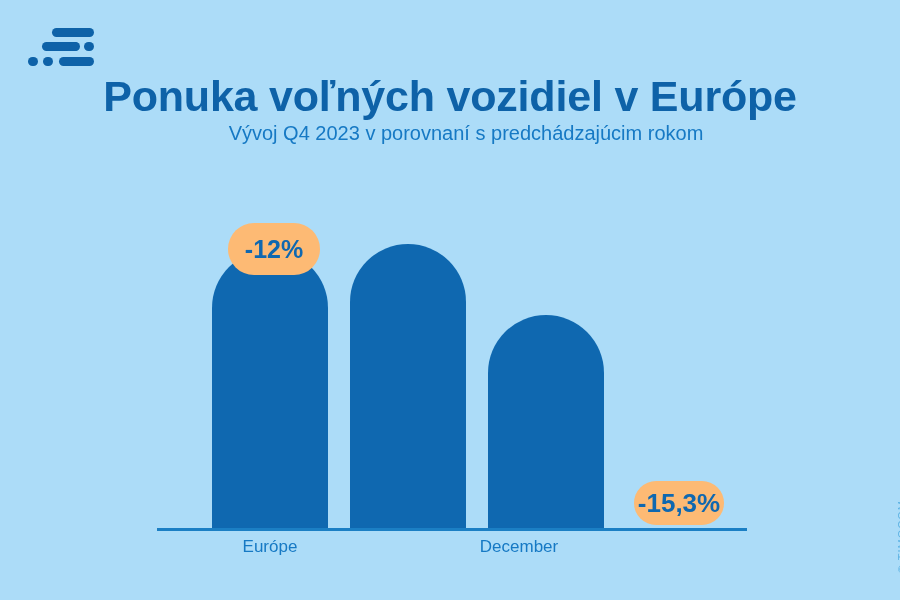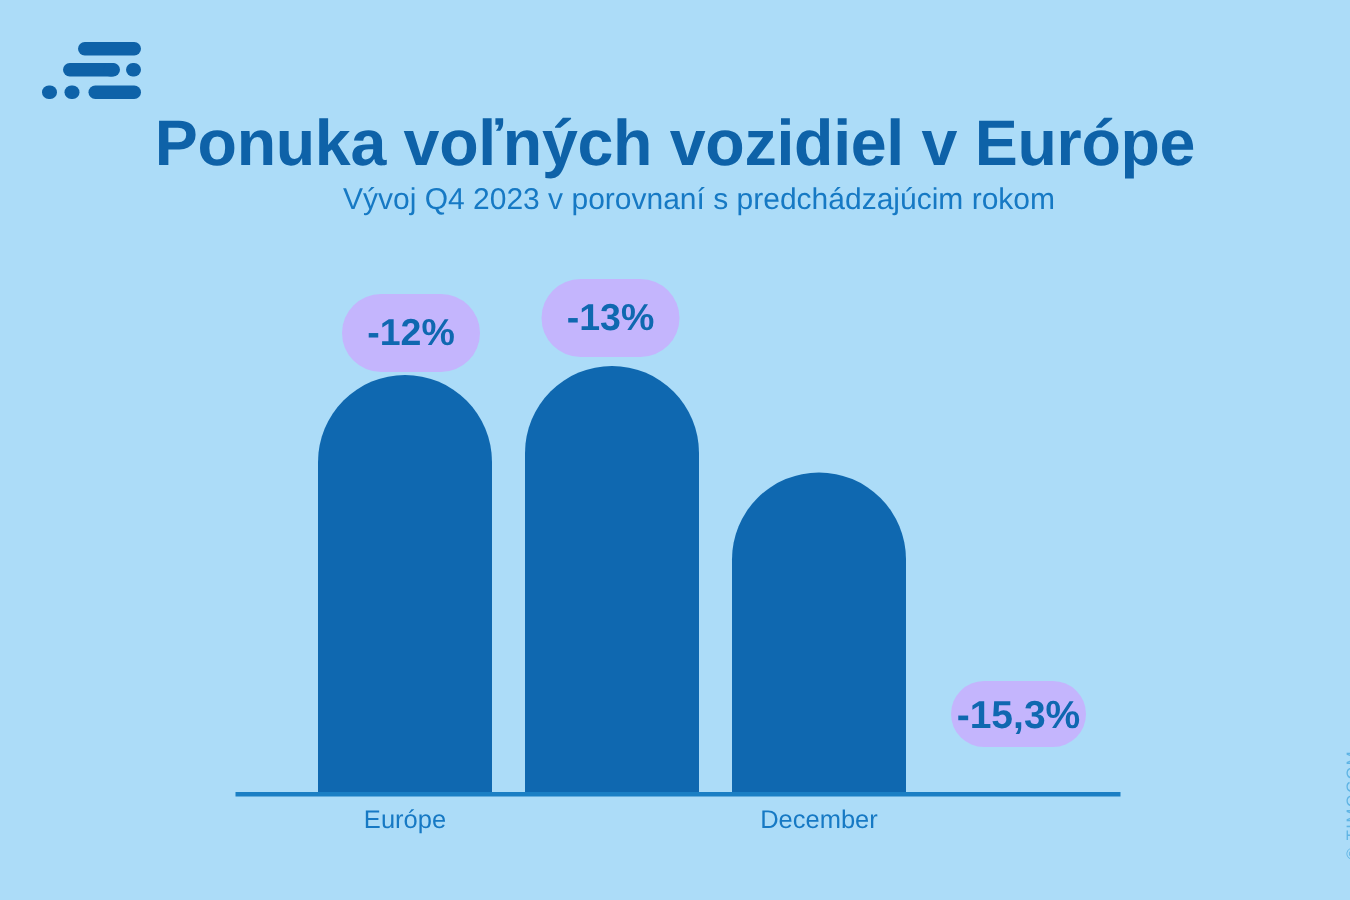--- a/index.html
+++ b/index.html
@@ -78,46 +78,47 @@
     position: absolute;
     background: #0F68B0;
     bottom: 72px;
   }
   .bar-1 { left: 212px; width: 116px; height: 278px; border-radius: 58px 58px 0 0; }
   .bar-2 { left: 350px; width: 116px; height: 284px; border-radius: 58px 58px 0 0; }
   .bar-3 { left: 488px; width: 116px; height: 213px; border-radius: 58px 58px 0 0; }
 
   .bubble {
     position: absolute;
-    background: #c4b5fd;
+    background: #fdba74;
     border-radius: 40px;
     color: #0F68B0;
     font-size: 25px;
     font-weight: bold;
     display: flex;
     align-items: center;
     justify-content: center;
     white-space: nowrap;
+    margin-top: 27px;
   }
   .bubble-1 { left: 228px; top: 196px; width: 92px; height: 52px; }
   .bubble-2 { left: 361px; top: 186px; width: 92px; height: 52px; }
   .bubble-3 { left: 503px; top: 262px; width: 100px; height: 52px; }
   .bubble-4 { left: 634px; top: 454px; width: 90px; height: 44px; font-size: 26px; }
 
   .axis-label {
     position: absolute;
     top: 537px;
     width: 170px;
     text-align: center;
     font-size: 17px;
     color: #1679C4;
   }
   .label-1 { left: 185px; }
   .label-2 { left: 323px; }
-  .label-3 { left: 461px; }
+  .label-3 { left: 434px; }
 
   
   .truck {
     position: absolute;
     left: 630px;
     top: 473px;
     width: 98px;
     height: 58px;
   }
   .truck svg { display: block; }
@@ -153,21 +154,20 @@
   <div class="title">Ponuka voľných vozidiel v Európe</div>
   <div class="subtitle">Vývoj Q4 2023 v porovnaní s predchádzajúcim rokom</div>
 
   <div class="chart">
 
     <div class="bar bar-1"></div>
     <div class="bar bar-2"></div>
     <div class="bar bar-3"></div>
 
     <div class="bubble bubble-1">-12%</div>
-    <div class="bubble bubble-2">-13%</div>
     <div class="bubble bubble-4">-15,3%</div>
 
 
     <div class="axis-line"></div>
 
     <div class="axis-label label-1">Európe</div>
     <div class="axis-label label-3">December</div>
   </div>
 
   <div class="copyright">© TIMOCOM</div>

